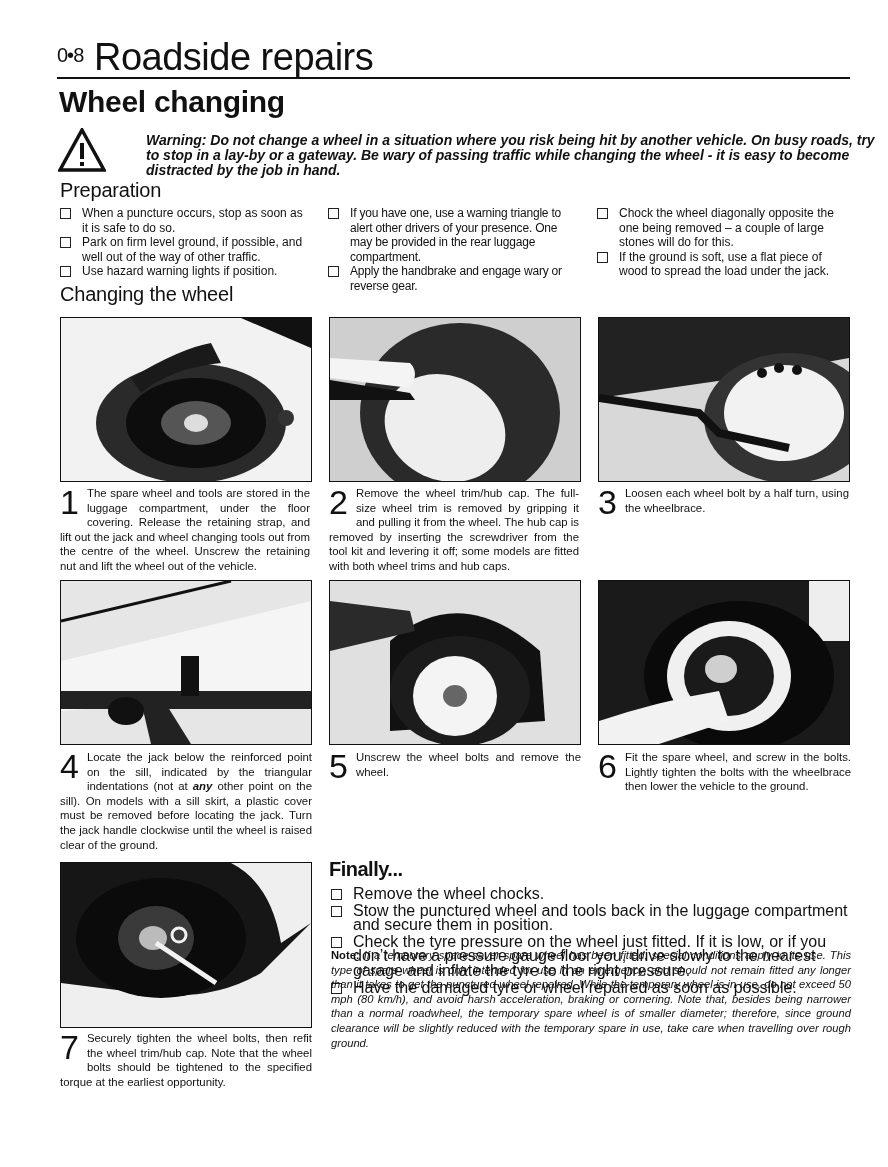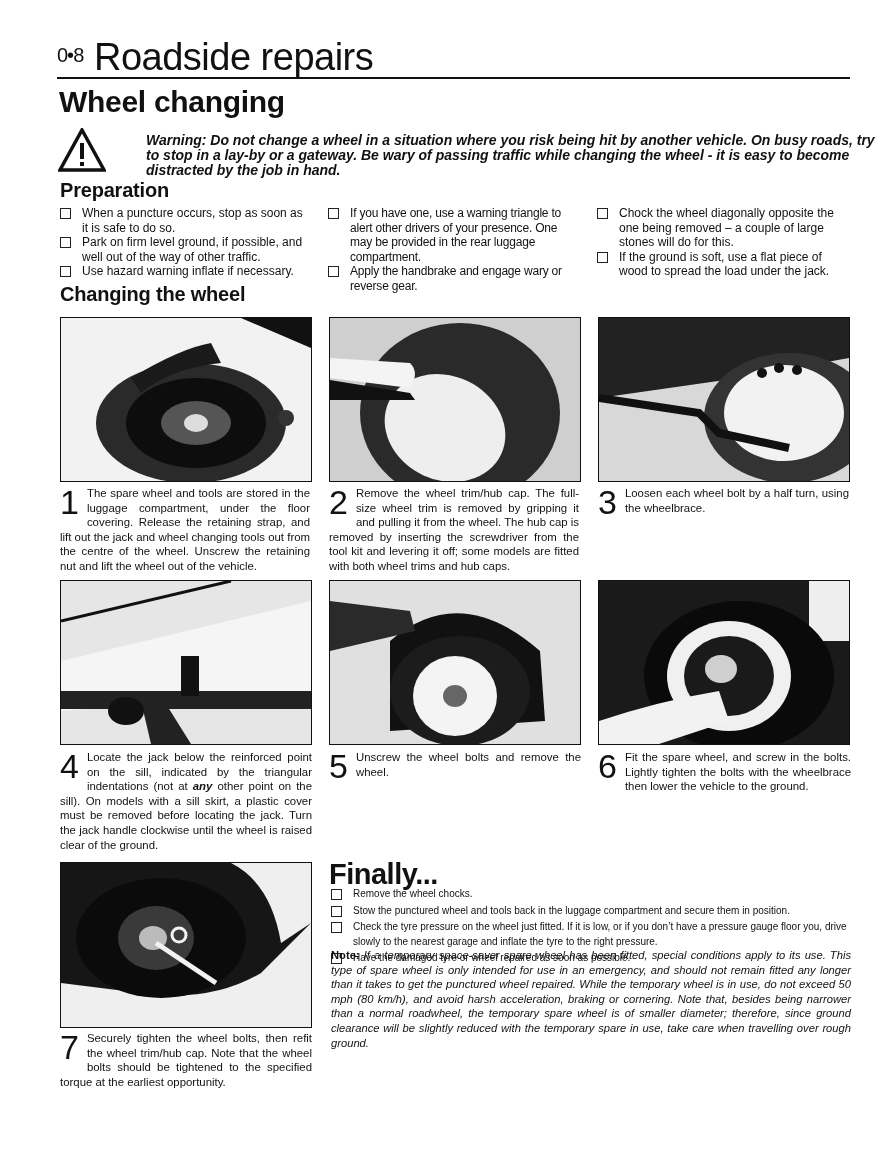--- a/index.html
+++ b/index.html
@@ -4,30 +4,30 @@
 <style>
   html, body { margin:0; padding:0; background:#ffffff; }
   body { width:888px; height:1167px; position:relative; overflow:hidden; font-family:"Liberation Sans", sans-serif; color:#111; }
   .abs { position:absolute; }
   .page-num { left:57px; top:44px; font-size:20px; letter-spacing:-1px; }
   .page-header { left:94px; top:36px; font-size:38px; font-weight:400; letter-spacing:-0.5px; }
   .header-rule { left:57px; top:77px; width:793px; height:2px; background:#111; }
   .h1 { left:59px; top:85px; font-size:30px; font-weight:700; letter-spacing:-0.3px; }
   .warn-icon { left:58px; top:128px; width:48px; height:44px; }
   .warn-text { left:121px; top:133px; width:732px; font-size:14px; font-style:italic; font-weight:700; line-height:15px;margin-left:25px; }
-  .h2 { font-size:20px; font-weight:700; letter-spacing:-0.2px; }
+  .h2 { font-size:20px; font-weight:400; letter-spacing:-0.2px; }
   .prep-col { top:206px; font-size:12px; line-height:14.6px; }
   .check-item { position:relative; padding-left:22px; }
   .check-box { position:absolute; left:0; top:2px; width:9px; height:9px; border:1.3px solid #222; }
   .photo { border:1.5px solid #111; overflow:hidden; background:#e8e8e8; }
   .photo svg { display:block; width:100%; height:100%; }
   .step { font-size:11.4px; line-height:14.6px; text-align:justify; }
   .step-num { float:left; font-size:34px; line-height:28px; margin:2px 8px 0 0; font-weight:400; }
-  .finally-title { left:329px; top:858px; font-size:29px; font-weight:700; letter-spacing:-0.5px; }
-  .finally-list { left:331px; top:887px; width:520px; font-size:10px; line-height:14.6px; }
+  .finally-title { left:329px; top:858px; font-size:20px; font-weight:700; letter-spacing:-0.5px; }
+  .finally-list { left:331px; top:887px; width:520px; font-size:16px; line-height:14.6px; }
   .finally-list .check-item { margin-bottom:2px; }
   .note { left:331px; top:948px; width:520px; font-size:11.2px; line-height:14.6px; text-align:justify; font-style:italic; }
   .note b { font-style:normal; }
 </style>
 </head>
 <body>
 
 <div class="abs page-num">0•8</div>
 <div class="abs page-header">Roadside repairs</div>
 <div class="abs header-rule"></div>
@@ -41,21 +41,21 @@
     <rect x="22" y="34" width="4" height="4" fill="#111"></rect>
   </svg>
 </div>
 <div class="abs warn-text">Warning: Do not change a wheel in a situation where you risk being hit by another vehicle. On busy roads, try to stop in a lay-by or a gateway. Be wary of passing traffic while changing the wheel - it is easy to become distracted by the job in hand.</div>
 
 <div class="abs h2" style="left:60px; top:179px;">Preparation</div>
 
 <div class="abs prep-col" style="left:60px; width:252px;">
   <div class="check-item"><span class="check-box"></span><span>When a puncture occurs, stop as soon as it is safe to do so.</span></div>
   <div class="check-item"><span class="check-box"></span><span>Park on firm level ground, if  possible, and well out of the way of other traffic.</span></div>
-  <div class="check-item"><span class="check-box"></span><span>Use hazard warning inflate if necessary.</span></div>
+  <div class="check-item"><span class="check-box"></span><span>Use hazard warning lights if position.</span></div>
 </div>
 
 <div class="abs prep-col" style="left:328px; width:254px; letter-spacing:-0.2px;">
   <div class="check-item"><span class="check-box"></span><span>If you have one, use a warning triangle to alert other drivers of your presence. One may be provided in the rear luggage compartment.</span></div>
   <div class="check-item"><span class="check-box"></span><span>Apply the handbrake and engage wary or reverse gear.</span></div>
 </div>
 
 <div class="abs prep-col" style="left:597px; width:250px;">
   <div class="check-item"><span class="check-box"></span><span>Chock the wheel diagonally opposite the one being removed – a couple of large stones will do for this.</span></div>
   <div class="check-item"><span class="check-box"></span><span>If the ground is soft, use a flat piece of wood to spread the load under the jack.</span></div>

